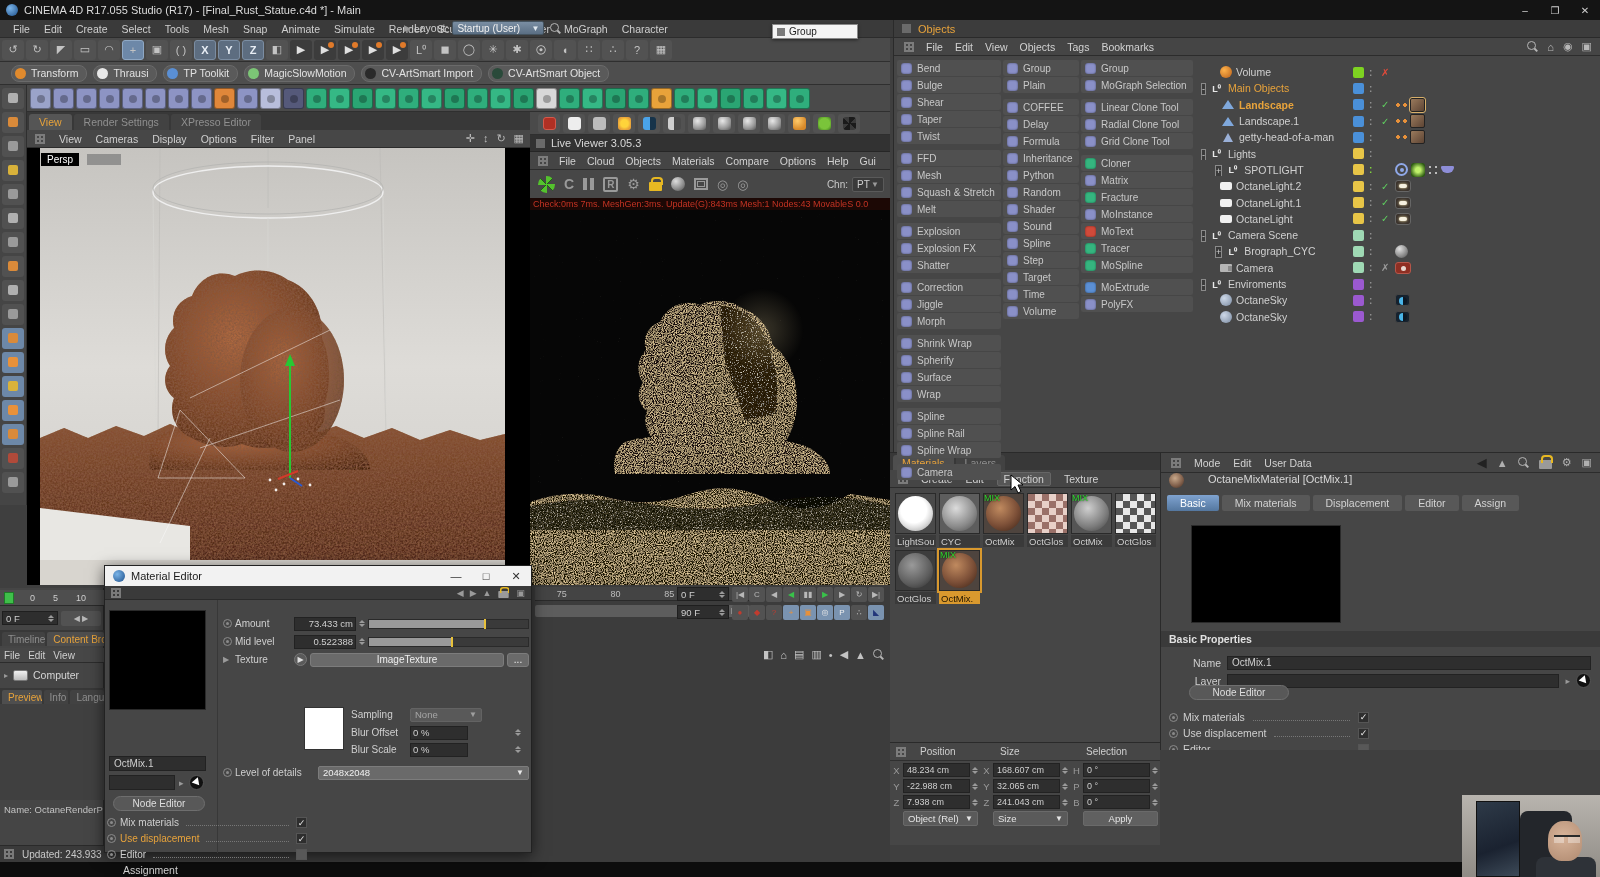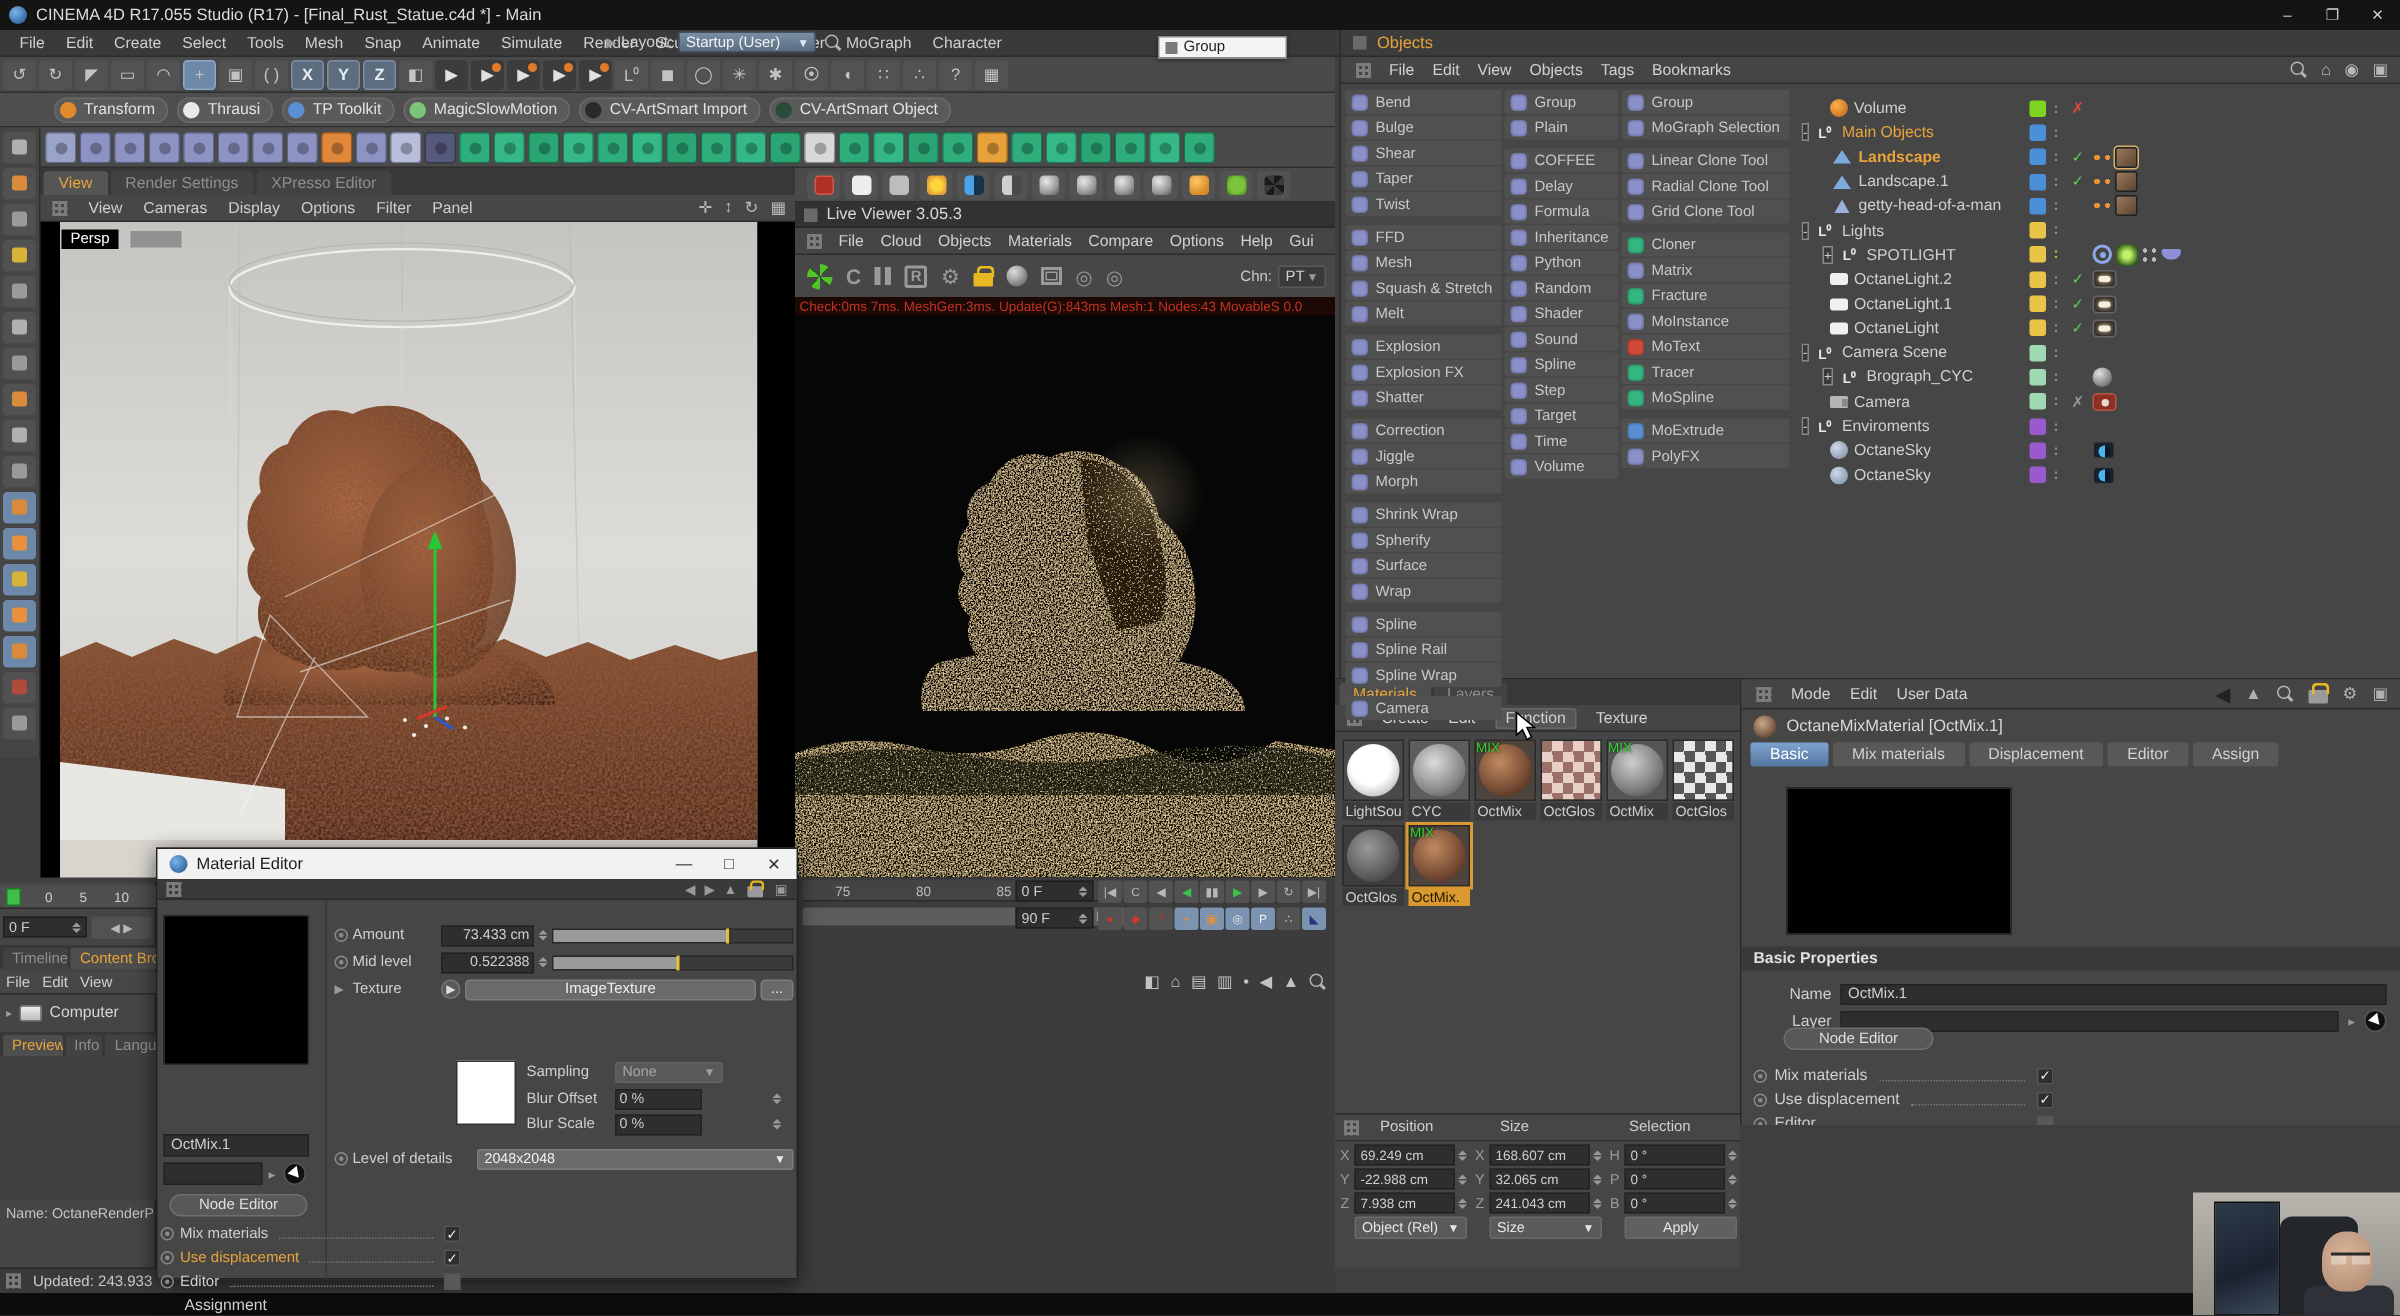--- a/index.html
+++ b/index.html
@@ -26,21 +26,21 @@
   .groupdd{left:772px;top:24px;width:86px;height:15px;background:#f4f4f4;border:1px solid #888;color:#222;font-size:10px;display:flex;align-items:center;padding:0 4px;z-index:5;box-shadow:0 1px 3px rgba(0,0,0,.5)}
   .groupdd .gic{width:8px;height:8px;background:#7a7a7a;margin-right:4px}
 
   
   .toolbar1{left:0;top:38px;width:890px;height:24px;background:#4a4a4a;display:flex;align-items:center;padding-left:2px;gap:2px;border-bottom:1px solid #2f2f2f}
   .chip{width:22px;height:20px;background:#525252;border-radius:3px;display:flex;align-items:center;justify-content:center;font-size:11px;color:#c3c3c3;flex:0 0 auto}
   .chip.sel{background:#6d88a8;border:1px solid #8fa8c4}
   .chip.ax{background:#5d6d80;border:1px solid #7b8da2;font-weight:bold;color:#e8eef5}
   .chip.clap{position:relative;background:#3c3c3c;color:#e0e0e0}
   .chip.clap.f::after{content:"";position:absolute;right:2px;top:2px;width:6px;height:6px;border-radius:50%;background:#e07a2a}
-  .pluginrow{left:0;top:62px;width:890px;height:23px;background:#4e4e4e;display:flex;align-items:center;padding-left:36px;gap:6px;border-bottom:1px solid #2f2f2f}
+  .pluginrow{left:0;top:62px;width:890px;height:23px;background:#4e4e4e;display:flex;align-items:center;padding-left:11px;gap:6px;border-bottom:1px solid #2f2f2f}
   .plugbtn{height:17px;background:#5a5a5a;border:1px solid #6a6a6a;border-radius:8px;display:flex;align-items:center;padding:0 8px 0 3px;gap:5px;font-size:10.5px;color:#e2e2e2}
   .plugbtn .pic{width:11px;height:11px;border-radius:50%;background:var(--ic,#888)}
   .toolbar2{left:27px;top:85px;width:863px;height:27px;background:#4a4a4a;display:flex;align-items:center;gap:2px;padding-left:3px;border-bottom:1px solid #2f2f2f}
   .gchip{width:21px;height:21px;border-radius:3px;background:var(--ic,#2fae7c);position:relative;flex:0 0 auto;border:1px solid rgba(0,0,0,.35)}
   .gchip::after{content:"";position:absolute;left:6px;top:6px;width:8px;height:8px;border-radius:50%;background:rgba(0,0,0,.28)}
   .lefttb{left:0;top:85px;width:27px;height:420px;background:#454545;display:flex;flex-direction:column;align-items:center;padding-top:3px;gap:3px;border-right:1px solid #2f2f2f}
   .ltchip{width:22px;height:21px;background:#515151;border-radius:3px;position:relative;flex:0 0 auto}
   .ltchip::after{content:"";position:absolute;left:6px;top:5px;width:10px;height:10px;border-radius:2px;background:var(--ic,#9a9a9a)}
   .ltchip.sel{background:#6d88a8}
 
@@ -248,21 +248,21 @@
   .cfoot{height:15px;margin-top:2px;background:#5a5a5a;border:1px solid #6a6a6a;border-radius:2px;display:flex;align-items:center;padding:0 4px;color:#e5e5e5;font-size:9.5px;margin-left:11px}
   .cfoot .dar{margin-left:auto;font-size:8px}
   .cfoot.btn{justify-content:center;background:#606060}
   .chtitle{color:#cfcfcf}
 
   
   .attrs{left:1160px;top:452px;width:440px;height:298px;background:#464646;border-left:1px solid #2a2a2a;border-top:1px solid #2a2a2a}
   .attrmenu{height:20px;display:flex;align-items:center;gap:13px;padding-left:10px;background:#454545;border-bottom:1px solid #2c2c2c}
   .attrmenu .mi{font-size:10.5px;color:#d2d2d2}
   .attricons{margin-left:auto;display:flex;gap:10px;align-items:center;padding-right:8px;color:#b0b0b0;font-size:11px}
-  .attrtitle{height:22px;display:flex;align-items:center;gap:7px;padding-left:8px;color:#d8d8d8;font-size:11px}
+  .attrtitle{height:22px;display:flex;align-items:flex-start;gap:24px;padding-left:8px;color:#d8d8d8;font-size:11px}
   .attrtitle .ball{width:15px;height:15px;border-radius:50%;background:radial-gradient(circle at 40% 35%,#c8a88a,#7d5c48 60%,#3a2a20)}
   .attrtabs{height:18px;display:flex;gap:3px;padding-left:6px}
   .atab{padding:0 13px;height:16px;background:#585858;border-radius:2px;color:#d2d2d2;font-size:10.5px;display:flex;align-items:center}
   .atab.active{background:linear-gradient(#7fa3d0,#54779f);color:#fff}
   .attrprev{position:absolute;left:30px;top:72px;width:150px;height:98px;background:#000;border:1px solid #2a2a2a}
   .attrsect{position:absolute;left:0;top:178px;width:440px;height:16px;background:#3a3a3a;color:#e0e0e0;font-weight:bold;font-size:10.5px;display:flex;align-items:center;padding-left:8px}
   .attrrow{position:absolute;left:20px;width:410px;height:15px;display:flex;align-items:center;gap:6px;font-size:10.5px;color:#cfcfcf}
   .afield{flex:1;height:14px;background:#2e2e2e;border:1px solid #222;display:flex;align-items:center;padding:0 4px;font-size:10px;color:#cfcfcf}
   .apill{position:absolute;left:28px;top:232px;width:100px;height:15px;background:#585858;border:1px solid #6e6e6e;border-radius:8px;color:#dfdfdf;font-size:10px;display:flex;align-items:center;justify-content:center}
   .acheck{position:absolute;left:8px;width:200px;display:flex;align-items:center;gap:5px;font-size:10.5px;color:#cfcfcf}
@@ -1500,21 +1500,21 @@
     </div>
     <div class="coordcols">
 
         <div class="ccol">
           <span>
             
           
               <div class="crow">
                 <span class="clab">X</span>
                 <span class="cval">
-                <span>69.249 cm</span>
+                <span>48.234 cm</span>
               </span>
                 <span class="spin">
                 <i class="u"></i>
                 <i class="d"></i>
               </span>
               </div>
             
               <div class="crow">
                 <span class="clab">Y</span>
                 <span class="cval">

